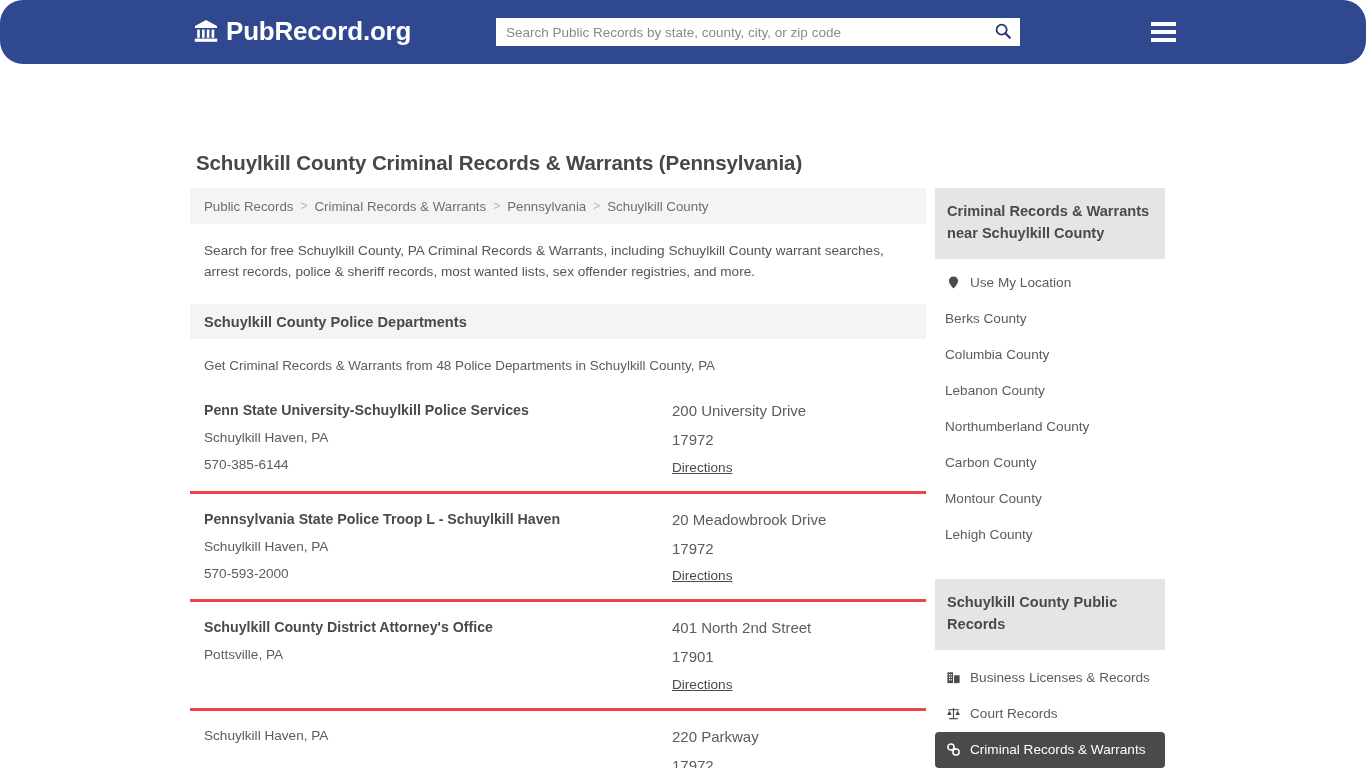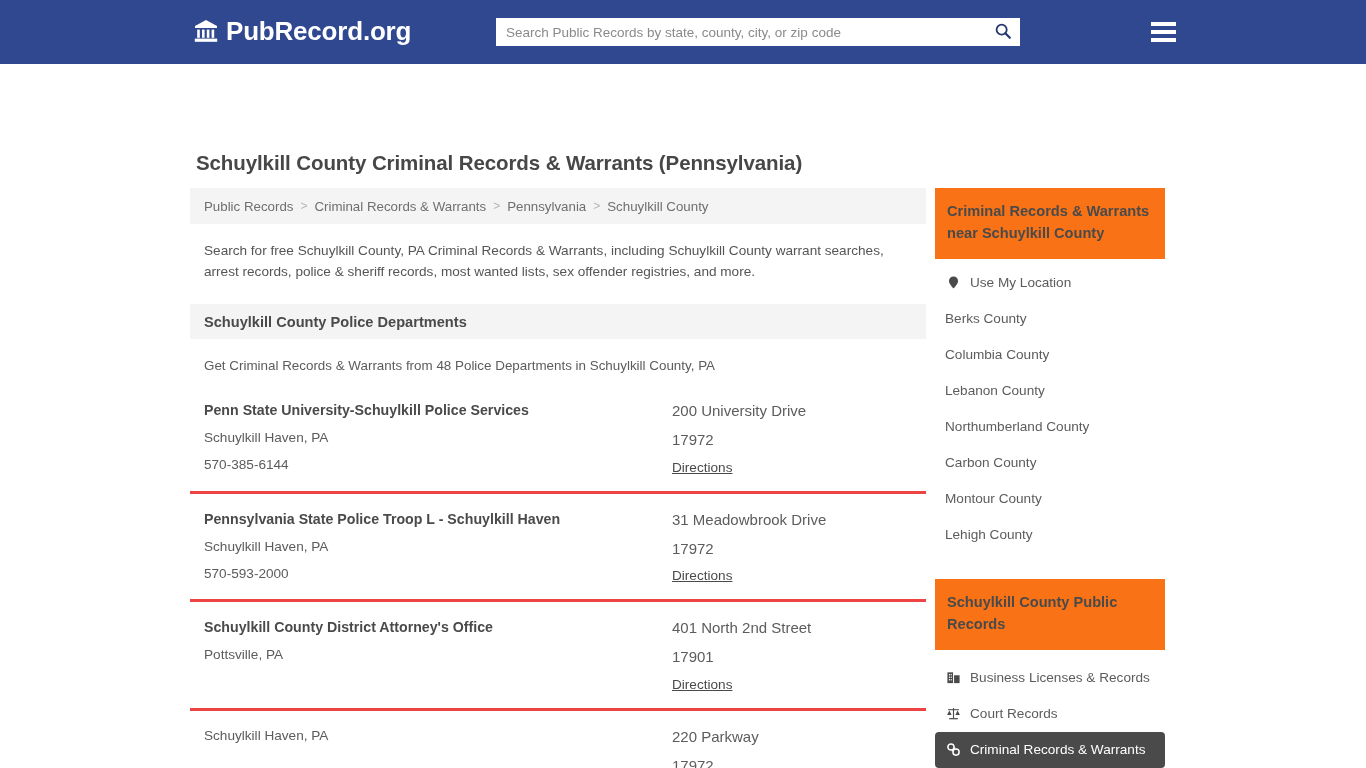--- a/index.html
+++ b/index.html
@@ -13,20 +13,21 @@
     color: #444444;
   }
 
   
   .site-header {
     height: 64px;
     background: #2f4890;
     display: flex;
     align-items: center;
     position: relative;
+    border-radius: 23px;
   }
   .brand {
     position: absolute;
     left: 193px;
     top: 18px;
     display: flex;
     align-items: center;
     gap: 7px;
     text-decoration: none;
   }
@@ -183,21 +184,21 @@
   }
   .directions-link {
     font-size: 13.6px;
     color: #4a4a4a;
     cursor: pointer;
   }
   .blank-line { min-height: 18px; margin-bottom: 6px; }
 
   
   .panel-head {
-    background: #f97316;
+    background: #e5e5e5;
     padding: 13px 12px 14px 12px;
     font-size: 14.6px;
     font-weight: bold;
     color: #4a4a4a;
     line-height: 1.5;
   }
   .panel-list { padding: 6px 0 4px 0; }
   .panel-item {
     display: flex;
     align-items: center;
@@ -301,21 +302,21 @@
         </div>
       </div>
 
       <div class="listing">
         <div class="lst-left">
           <div class="lst-name">Pennsylvania State Police Troop L - Schuylkill Haven</div>
           <div class="lst-line">Schuylkill Haven, PA</div>
           <div class="lst-line">570-593-2000</div>
         </div>
         <div class="lst-right">
-          <div class="lst-addr">31 Meadowbrook Drive</div>
+          <div class="lst-addr">20 Meadowbrook Drive</div>
           <div class="lst-addr">17972</div>
           <a class="directions-link" href="#">Directions</a>
         </div>
       </div>
 
       <div class="listing">
         <div class="lst-left">
           <div class="lst-name">Schuylkill County District Attorney's Office</div>
           <div class="lst-line">Pottsville, PA</div>
           <div class="lst-line blank-line"></div>

